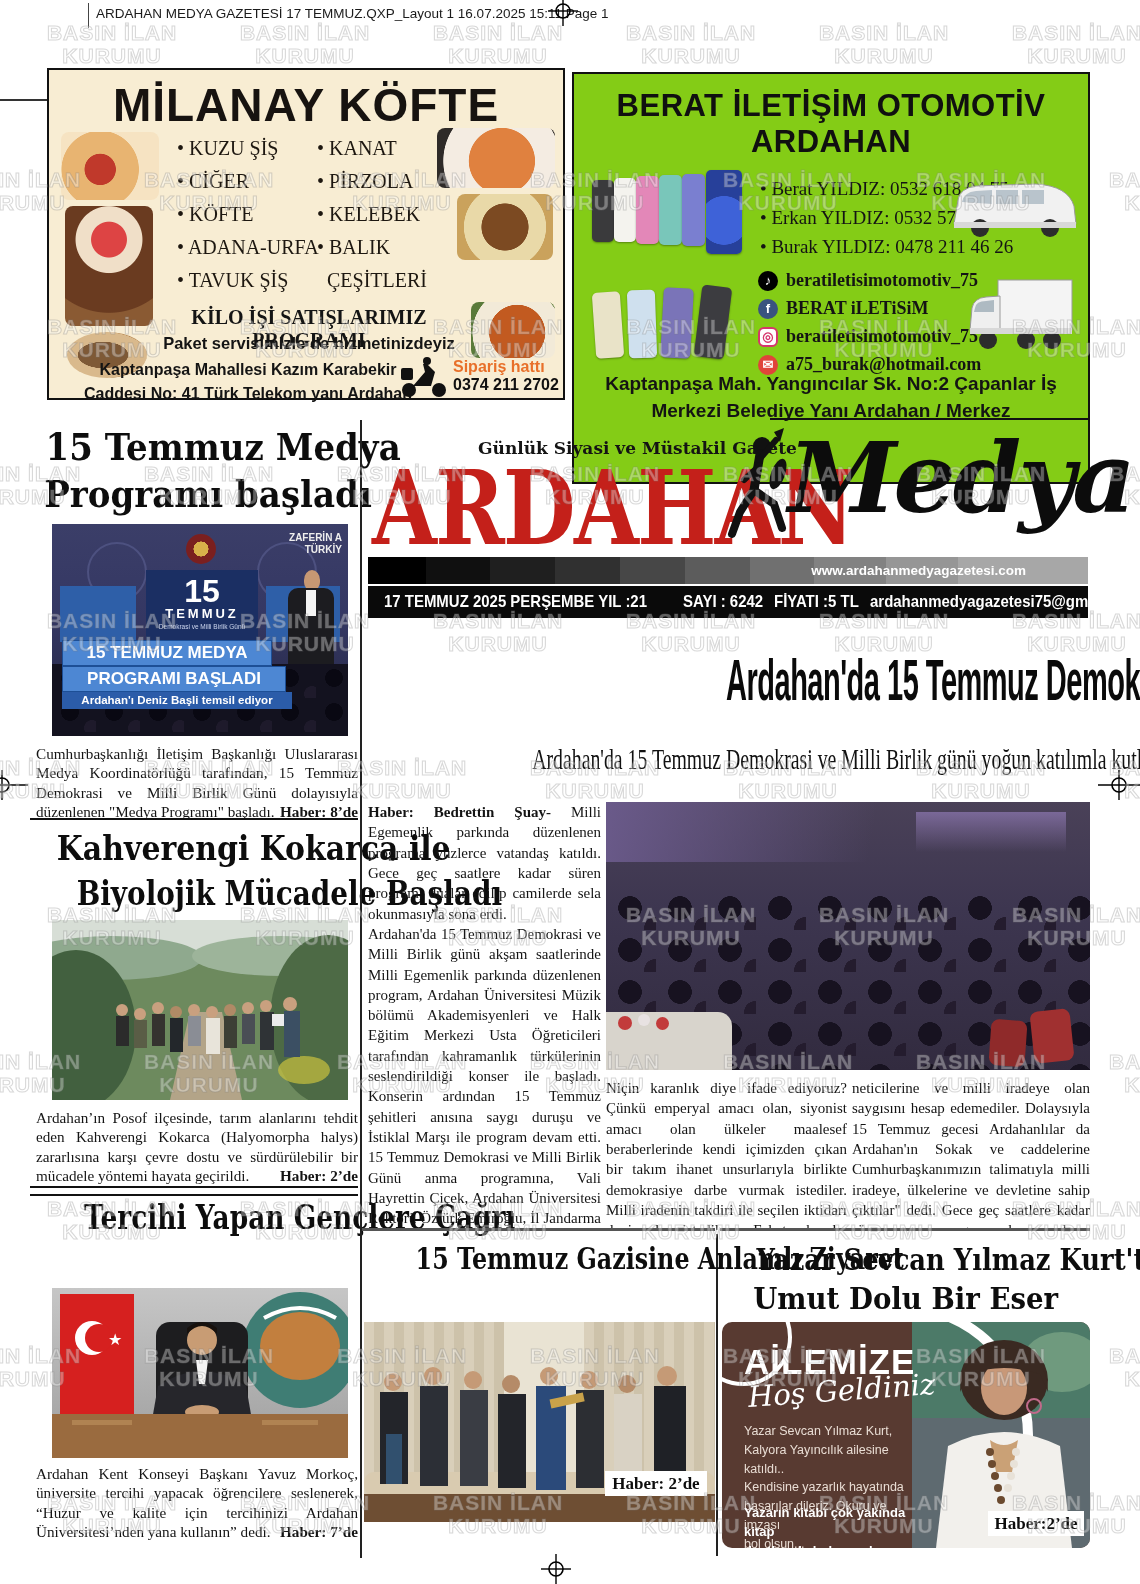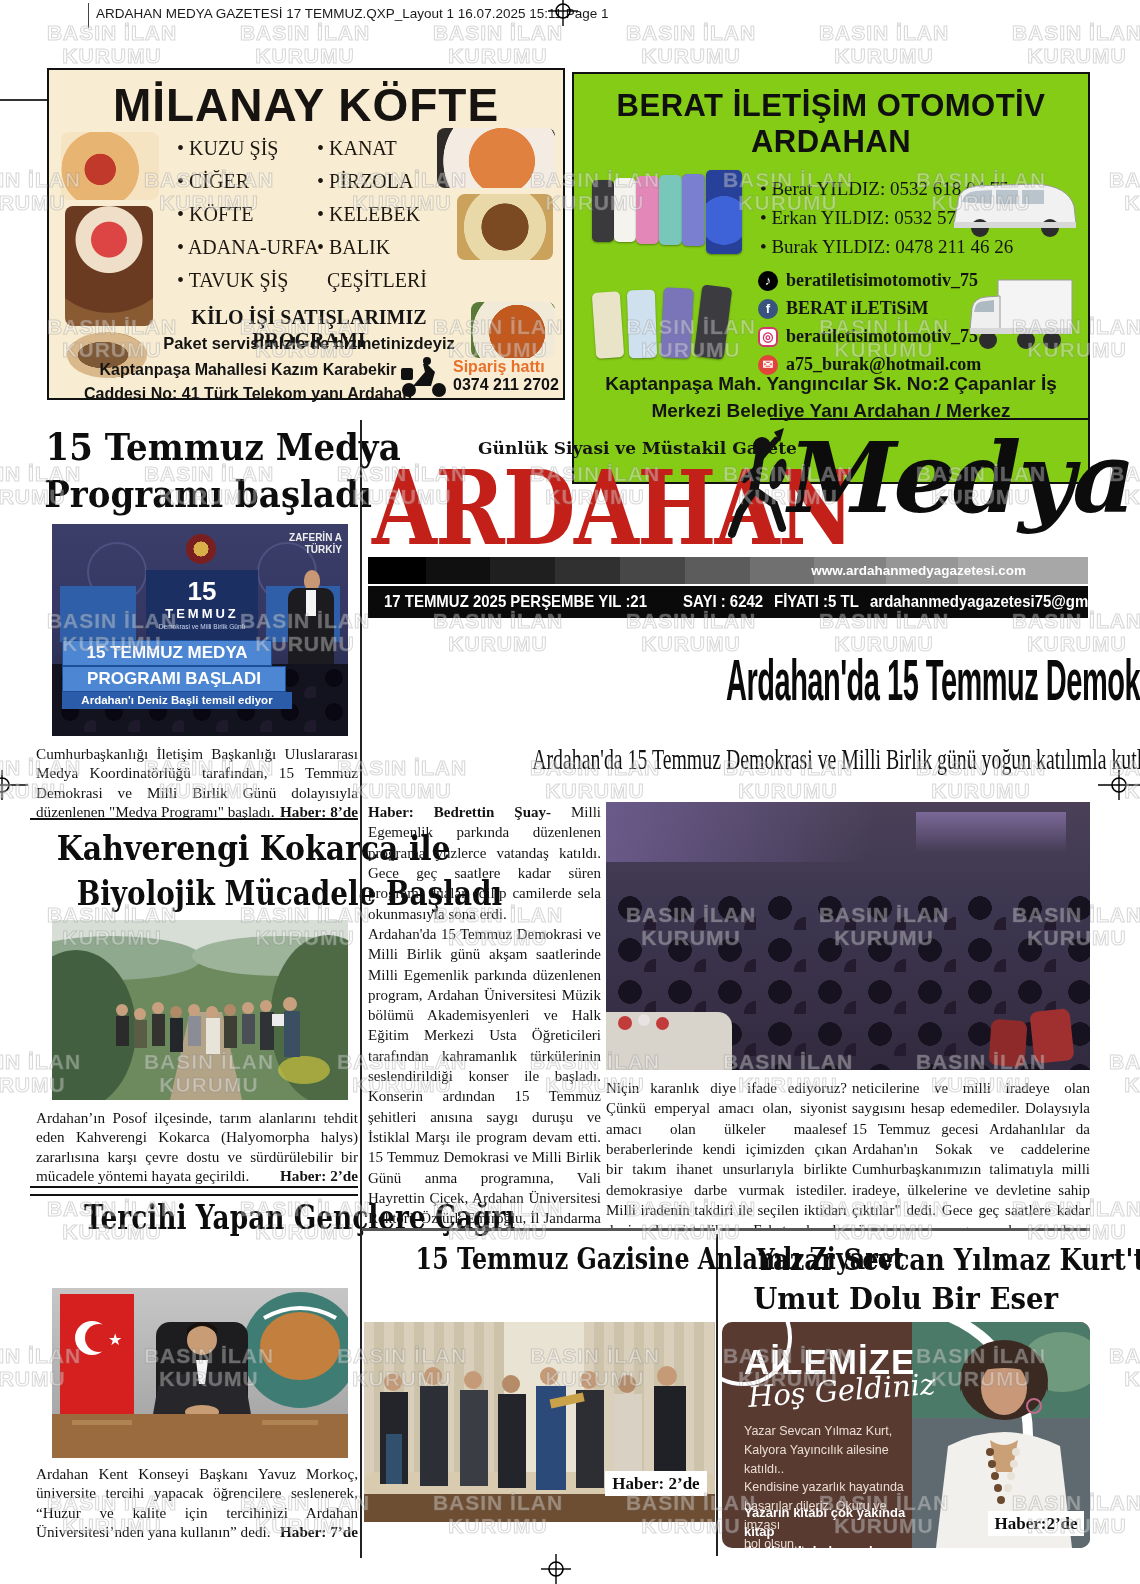--- a/index.html
+++ b/index.html
@@ -245,21 +245,21 @@
     <div><span class="cond slab" style="font-size:37px;line-height:47px;transform:scaleX(.92);">15 Temmuz Medya</span></div>
     <div><span class="cond slab" style="font-size:37px;line-height:47px;transform:scaleX(.92);">Programı başladı</span></div>
   </div>
   <div class="abs photo p1" style="left:52px;top:524px;width:296px;height:212px;">
     <div class="abs" style="left:35px;top:18px;width:56px;height:56px;border-radius:50%;border:2px solid #4d5180;"></div>
     <div class="abs" style="left:205px;top:18px;width:56px;height:56px;border-radius:50%;border:2px solid #4d5180;"></div>
     <div class="abs" style="left:134px;top:10px;width:30px;height:30px;border-radius:50%;background:radial-gradient(circle,#d8b04a 0 35%,#7a1f1f 36%);"></div>
     <div class="abs" style="left:8px;top:62px;width:76px;height:56px;background:#2e5fa8;"></div>
     <div class="abs" style="left:214px;top:62px;width:74px;height:56px;background:#2e5fa8;"></div>
     <div class="abs" style="left:94px;top:46px;width:112px;height:76px;background:#1b2f63;text-align:center;color:#fff;font-family:'Liberation Sans',sans-serif;">
-      <div style="font-size:26px;font-weight:bold;line-height:30px;margin-top:6px;">15</div>
+      <div style="font-size:32px;font-weight:bold;line-height:30px;margin-top:6px;">15</div>
       <div style="font-size:13px;font-weight:bold;letter-spacing:3px;">TEMMUZ</div>
       <div style="font-size:6.5px;color:#cdd6ee;margin-top:2px;">Demokrasi ve Milli Birlik Günü</div>
     </div>
     <div class="abs" style="right:6px;top:8px;color:#eee;font-family:'Liberation Sans',sans-serif;font-weight:bold;font-size:10px;text-align:right;line-height:12px;">
       <div>ZAFERİN A</div>
       <div>TÜRKİY</div>
     </div>
 
     <div class="abs" style="right:28px;top:46px;width:16px;height:20px;border-radius:50% 50% 40% 40%;background:#c79873;"></div>
     <div class="abs" style="right:14px;top:64px;width:46px;height:96px;border-radius:10px 10px 0 0;background:#1c1c20;"></div>

